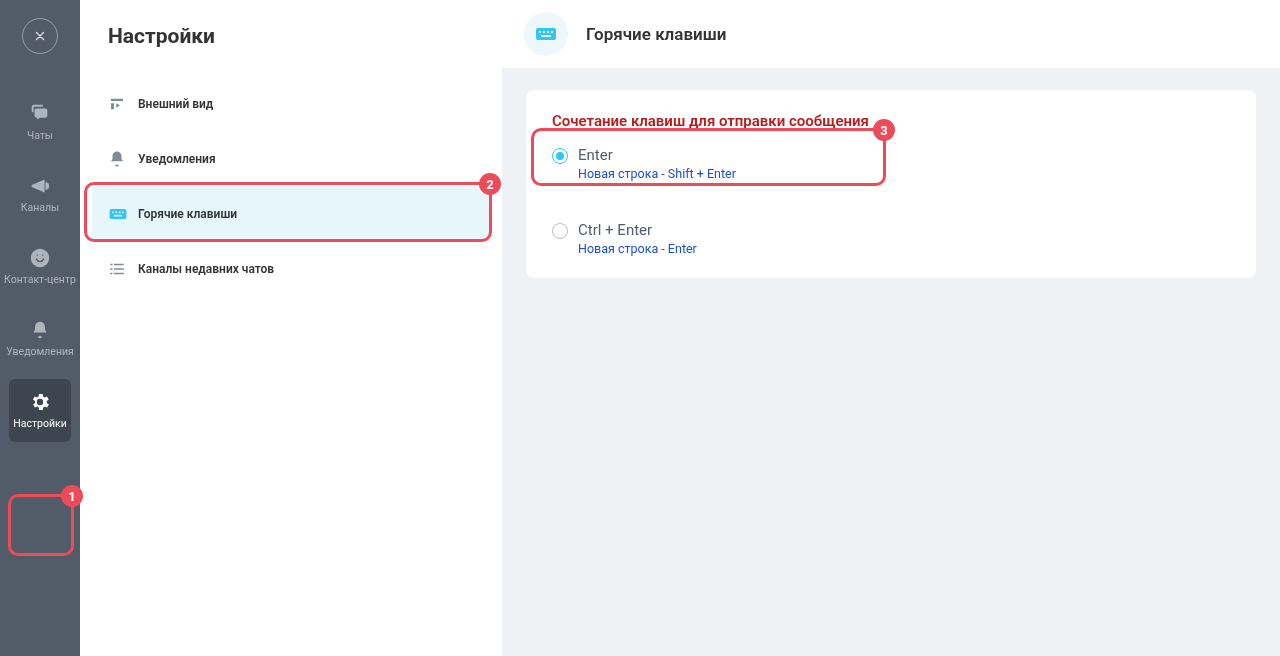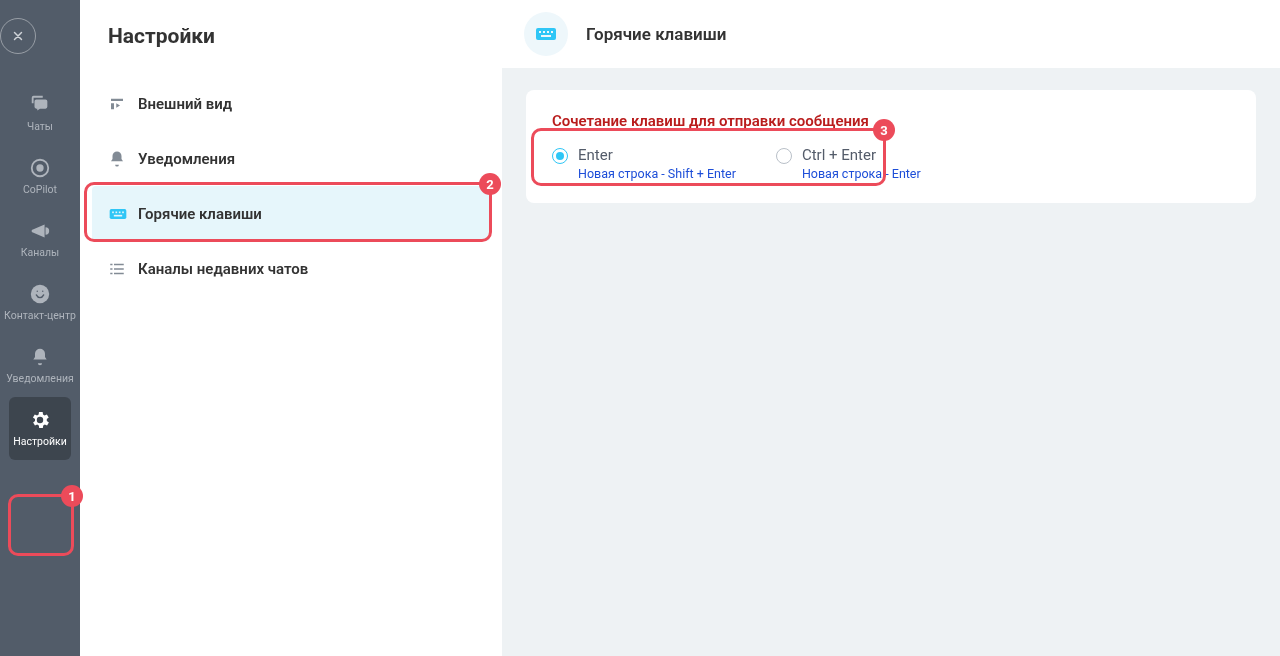--- a/index.html
+++ b/index.html
@@ -3,21 +3,21 @@
 <meta charset="utf-8">
 <style>
 * { box-sizing: border-box; margin: 0; padding: 0; }
 body {
   font-family: -apple-system, BlinkMacSystemFont, "Segoe UI", Roboto, Helvetica, Arial, sans-serif;
   width: 1280px; height: 656px; overflow: hidden; background: #fff;
   display: flex;
 }
 .nav-rail {
   width: 80px; height: 100%; background: #525c69; display: flex; flex-direction: column;
-  align-items: flex-start; padding-top: 18px; gap: 0;
+  align-items: center; padding-top: 18px; gap: 9px;
 }
 .nav-close {
   width: 36px; height: 36px; border-radius: 50%; border: 1.5px solid rgba(255,255,255,0.4);
   display:flex;align-items:center;justify-content:center; margin-bottom: 28px; cursor:pointer;
 }
 .nav-close svg { width:14px;height:14px; }
 .nav-item {
   display:flex;flex-direction:column;align-items:center;justify-content:center;
   width:100%; padding: 10px 0 12px 0; cursor:pointer; color:#aeb4bc;
 }
@@ -32,21 +32,21 @@
 .nav-item.active .label, .nav-item.active svg { color:#fff; fill:#fff; }
 .settings-pane {
   width: 422px; height:100%; background:#fff; padding: 24px 0 0 0;
 }
 .settings-pane h1 {
   font-size: 21px; font-weight: 700; color:#333; padding: 0 0 28px 28px;
 }
 .settings-list { display:flex;flex-direction:column; }
 .settings-item {
   display:flex;align-items:center; height:55px; padding-left:28px; cursor:pointer;
-  color:#333; font-size:15px; font-weight:600;
+  color:#333; font-size:12px; font-weight:600;
 }
 .settings-item .s-icon { width:30px; display:flex;align-items:center; color:#828b95; }
 .settings-item.active { background:#e6f6fb; border-radius:4px; margin:0 12px; padding-left:16px; }
 .settings-item.active .s-icon { color:#2fc6f6; }
 .content-pane {
   flex:1; height:100%; background:#fff;
 }
 .content-header {
   height:68px; display:flex;align-items:center; padding-left:22px; gap:18px;
 }
@@ -54,21 +54,21 @@
   width:44px;height:44px;border-radius:50%;background:#eef7fb;display:flex;align-items:center;justify-content:center;
 }
 .content-title { font-size:17px; font-weight:600; color:#333; }
 .content-body-bg {
   background:#eef2f4; height:calc(100% - 68px); padding: 22px 0 0 24px;
 }
 .card {
   background:#fff; border-radius:8px; padding: 22px 26px; width: 730px; max-width: calc(100% - 24px);
 }
 .card-title { font-size:15px; font-weight:600; color:#b91c1c; margin-bottom:16px; }
-.radio-row { display:flex; gap:40px; }
+.radio-row { display:flex; gap:40px;flex-direction:column; }
 .radio-opt { display:flex; align-items:flex-start; gap:10px; cursor:pointer; }
 .radio-circle {
   width:16px;height:16px;border-radius:50%;border:1.5px solid #b9c0c8;margin-top:2px;
   display:flex;align-items:center;justify-content:center;flex-shrink:0;
 }
 .radio-opt.checked .radio-circle { border-color:#2fc6f6; }
 .radio-opt.checked .radio-circle::after {
   content:""; width:8px;height:8px;border-radius:50%;background:#2fc6f6;
 }
 .radio-label { font-size:15px; color:#545c6a; }
@@ -95,29 +95,20 @@
 
   <div class="nav-item">
     <span class="icon">
       <svg width="22" height="22" viewBox="0 0 24 24" fill="#aeb4bc">
           <path d="M18 6H8a2 2 0 0 0-2 2v6a2 2 0 0 0 2 2h1v2l3-2h6a2 2 0 0 0 2-2V8a2 2 0 0 0-2-2zm-3-4H5a2 2 0 0 0-2 2v6h2V4h10V2z"></path>
         </svg>
     </span>
     <span class="label">Чаты</span>
   </div>
 
-  <div class="nav-item">
-    <span class="icon">
-      <svg width="22" height="22" viewBox="0 0 24 24" fill="none" stroke="#aeb4bc" stroke-width="2">
-          <circle cx="12" cy="12" r="9"></circle>
-          <circle cx="12" cy="12" r="3" fill="#aeb4bc"></circle>
-        </svg>
-    </span>
-    <span class="label">CoPilot</span>
-  </div>
 
   <div class="nav-item">
     <span class="icon">
       <svg width="22" height="22" viewBox="0 0 24 24" fill="#aeb4bc">
           <path d="M3 11l14-6v14L3 13v-2zm15-3a3 3 0 0 1 0 8V8z"></path>
         </svg>
     </span>
     <span class="label">Каналы</span>
   </div>
 

